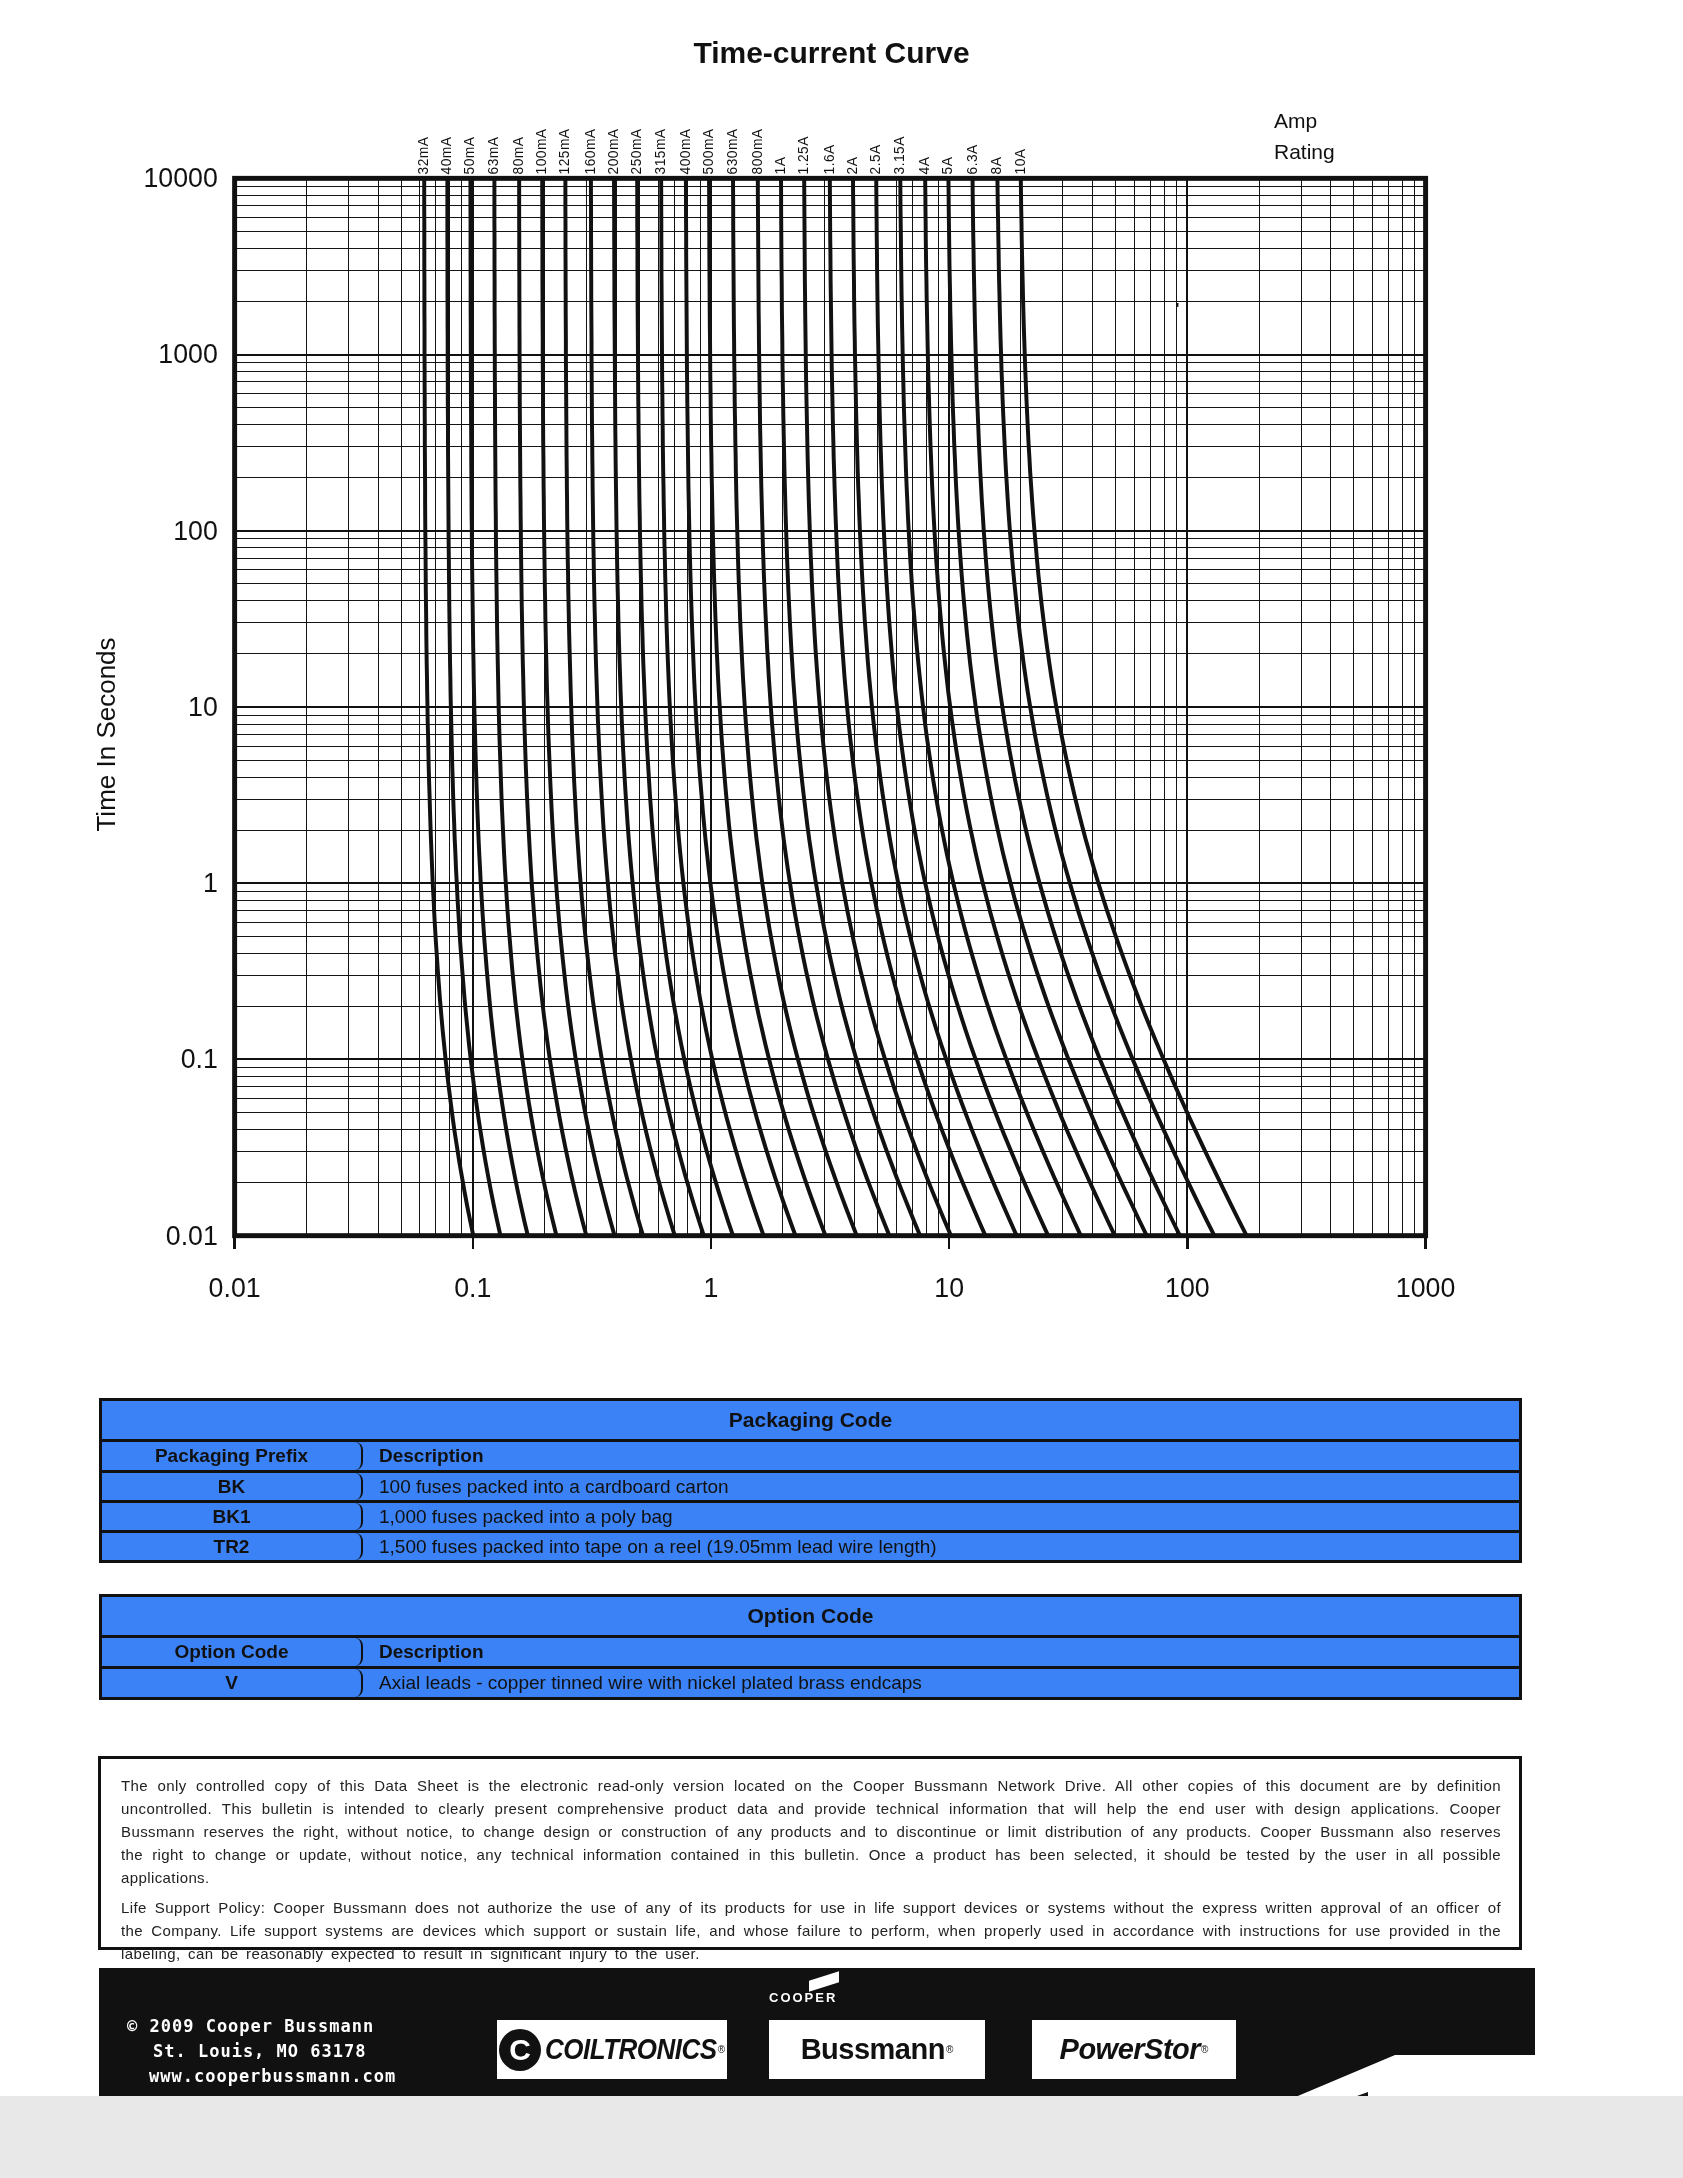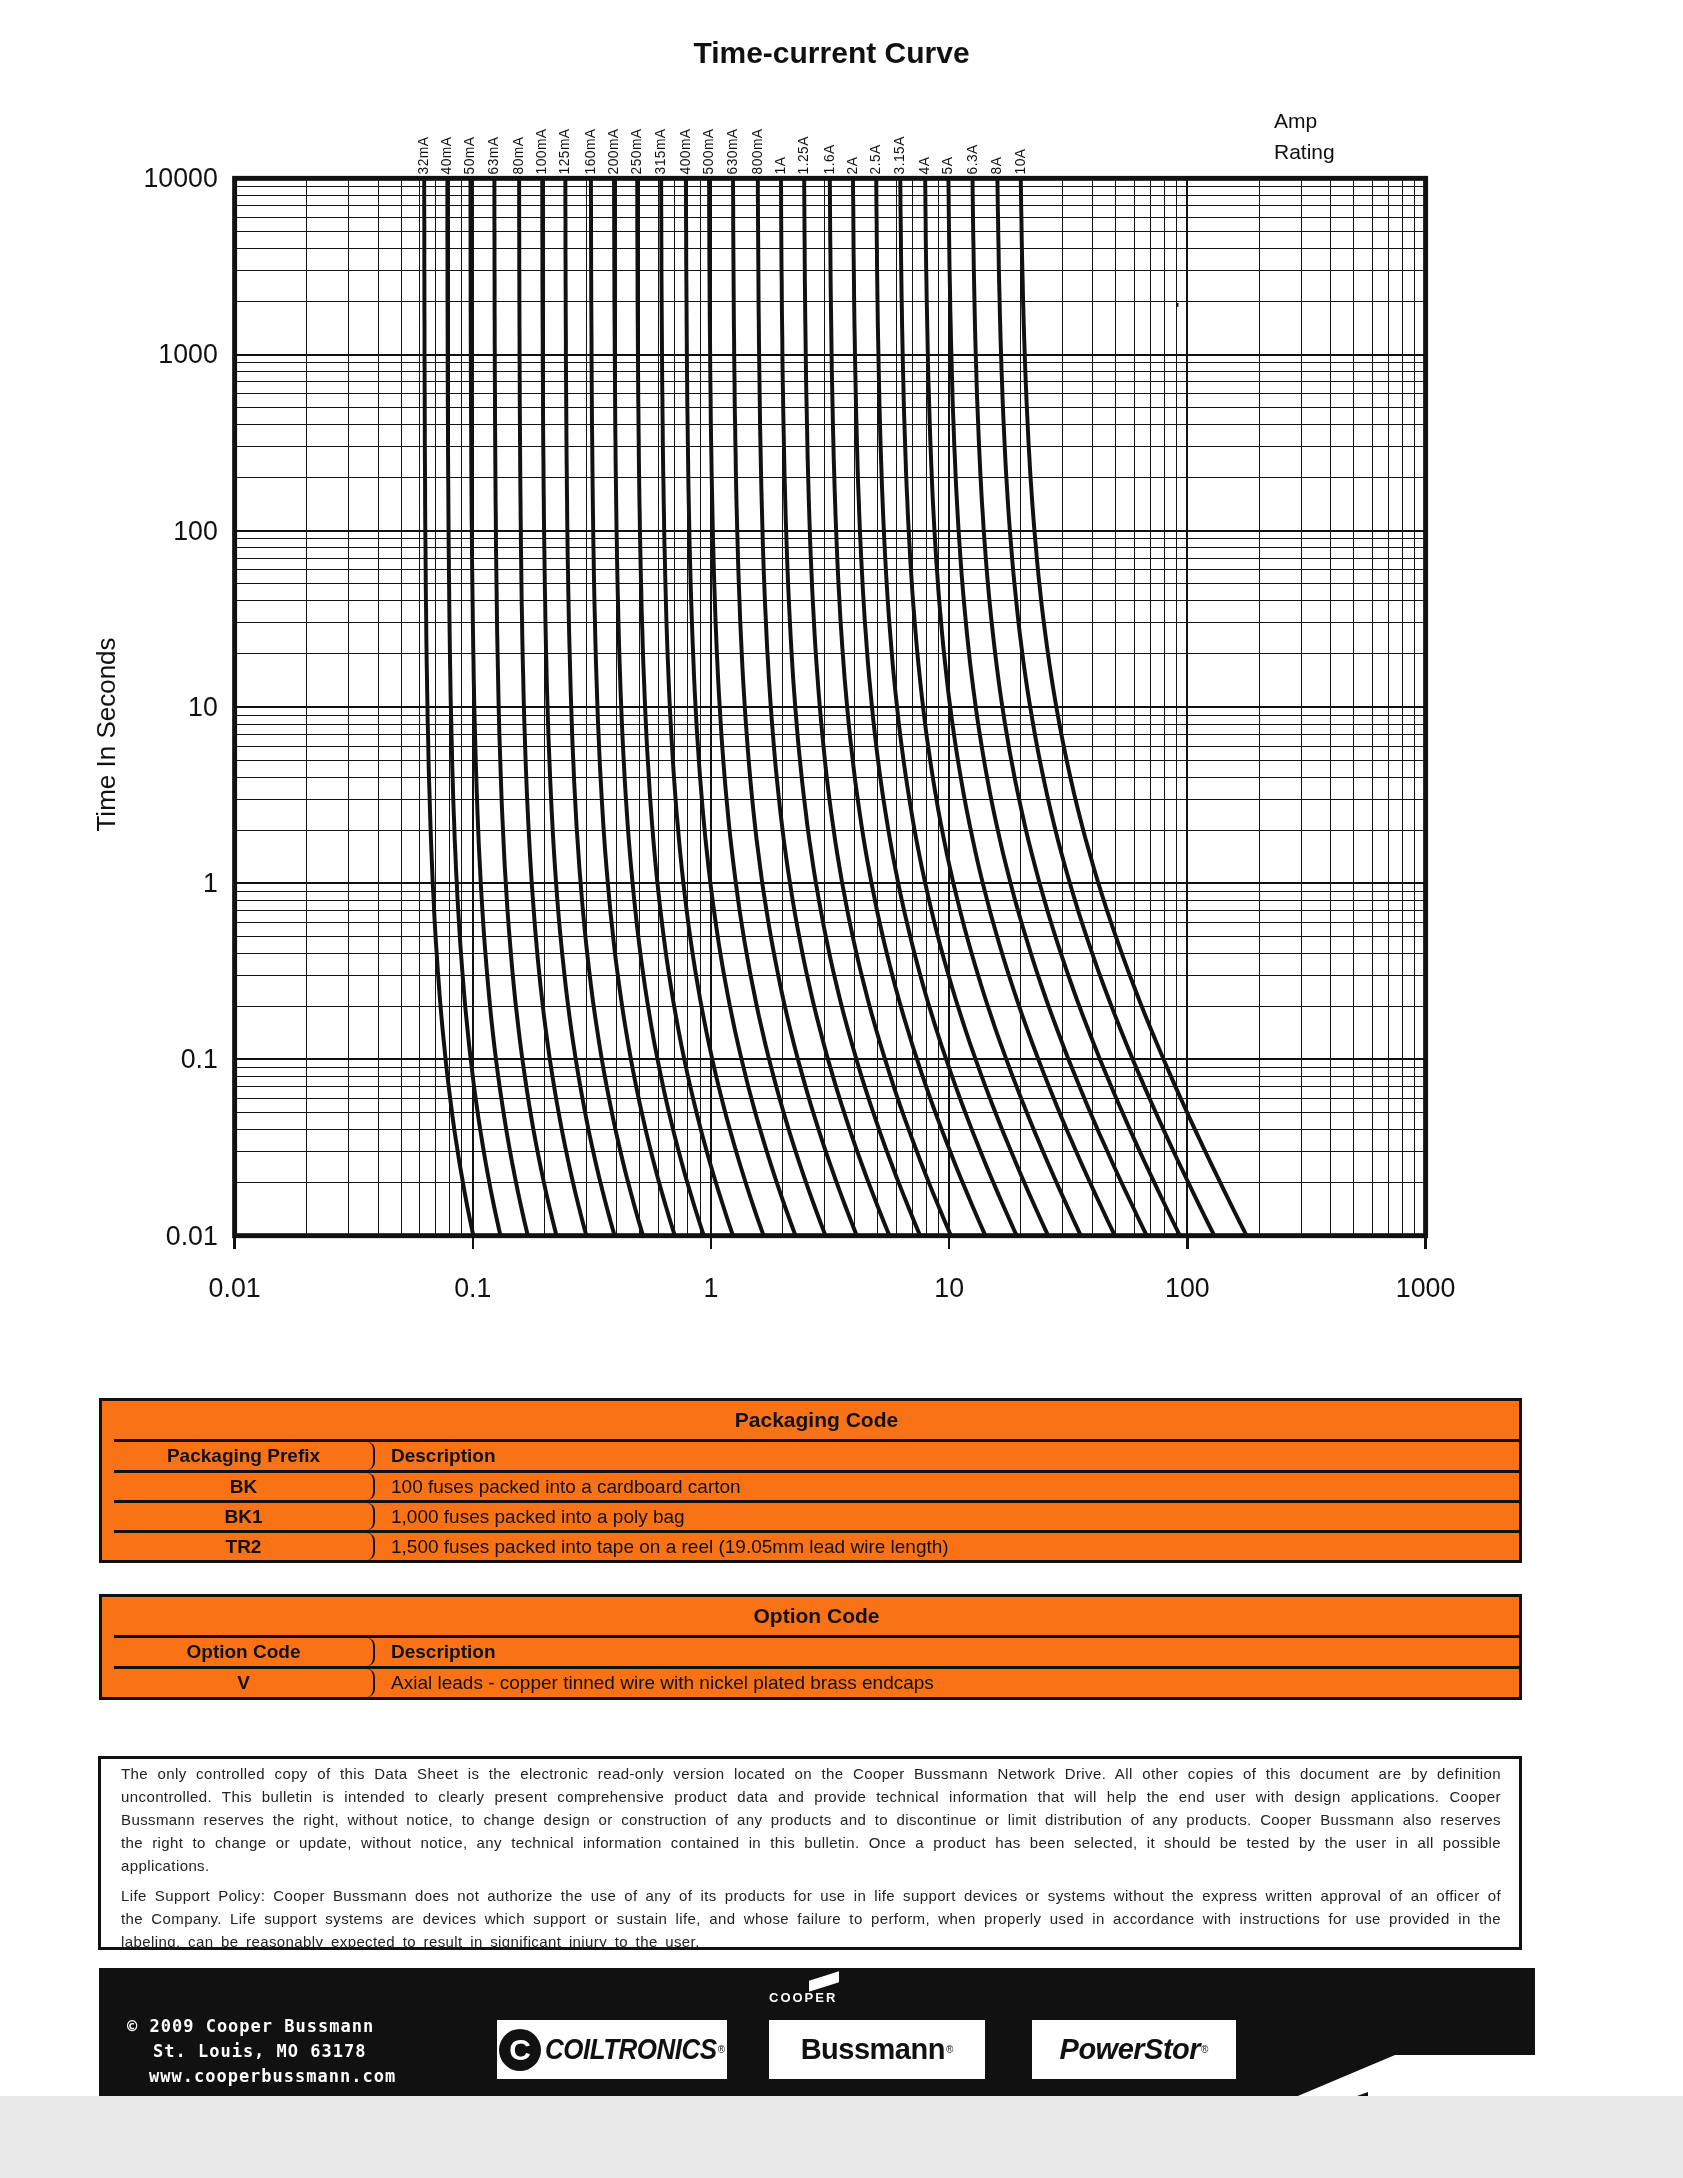--- a/index.html
+++ b/index.html
@@ -9,36 +9,36 @@
 
   
   .chart-title{left:0;top:36px;width:1663px;text-align:center;font-size:30px;font-weight:bold;}
   .chart-subtitle{left:0;top:77px;width:1673px;text-align:center;font-size:37px;}
   .amp-rating{left:1274px;top:105px;width:109px;font-size:21px;line-height:31px;}
   .ylab{left:-32px;top:719px;width:277px;text-align:center;font-size:26px;transform:rotate(-90deg);}
   .xlab{left:0;top:1327px;width:1663px;text-align:center;font-size:26px;}
   .stray{left:1176px;top:300px;font-size:18px;}
 
   
-  .dtable{border:3px solid #111;background:#f97316;padding-left:12px;}
+  .dtable{border:3px solid #111;background:#3b82f6;}
   .dtable .t-title{height:38px;border-bottom:3px solid #111;display:flex;align-items:center;
                    justify-content:center;font-size:21px;font-weight:bold;}
   .dtable .t-row{display:flex;border-top:3px solid #111;align-items:stretch;}
   .dtable .t-row:nth-child(2){border-top:none;}
   .dtable .c1{width:259px;border-right:2px solid #111;display:flex;align-items:center;
               justify-content:center;font-size:19px;font-weight:bold;flex:none;border-radius:8px;}
   .dtable .c2{flex:1;display:flex;align-items:center;padding-left:16px;font-size:19px;}
   .dtable .t-head .c2{font-weight:bold;}
   .dtable .t-head{height:28px;}
   .t-body-row{height:27px;}
   #option-table .t-body-row{height:28px;}
 
   
   .disclaimer{left:98px;top:1756px;width:1424px;height:194px;border:3px solid #111;box-sizing:border-box;
-              padding:3px 18px 0 20px;font-size:15px;line-height:23px;letter-spacing:0.4px;
+              padding:15px 18px 0 20px;font-size:15px;line-height:23px;letter-spacing:0.4px;
               word-spacing:3px;text-align:justify;color:#222;}
   .disclaimer p{margin:0 0 7px 0;}
 
   
   .footer-bar{left:99px;top:1968px;width:1436px;height:141px;background:#111;
       clip-path:polygon(0 0,1436px 0,1436px 87px,1296px 87px,1168px 141px,0 141px);}
   .copyright{left:127px;top:2014px;color:#fff;font-family:"DejaVu Sans Mono",monospace;
              font-weight:bold;font-size:17px;line-height:25px;letter-spacing:1px;}
   .copyright .l2{margin-left:26px;}
   .copyright .l3{margin-left:22px;}

